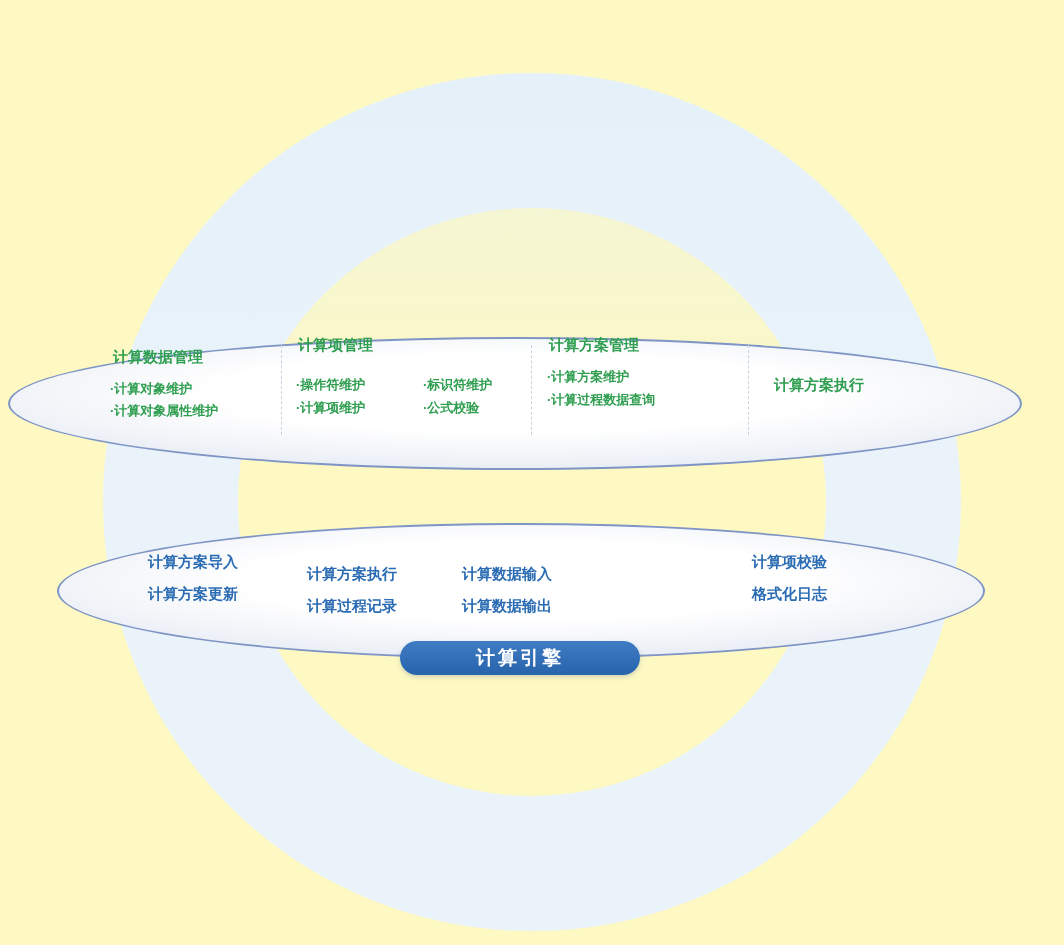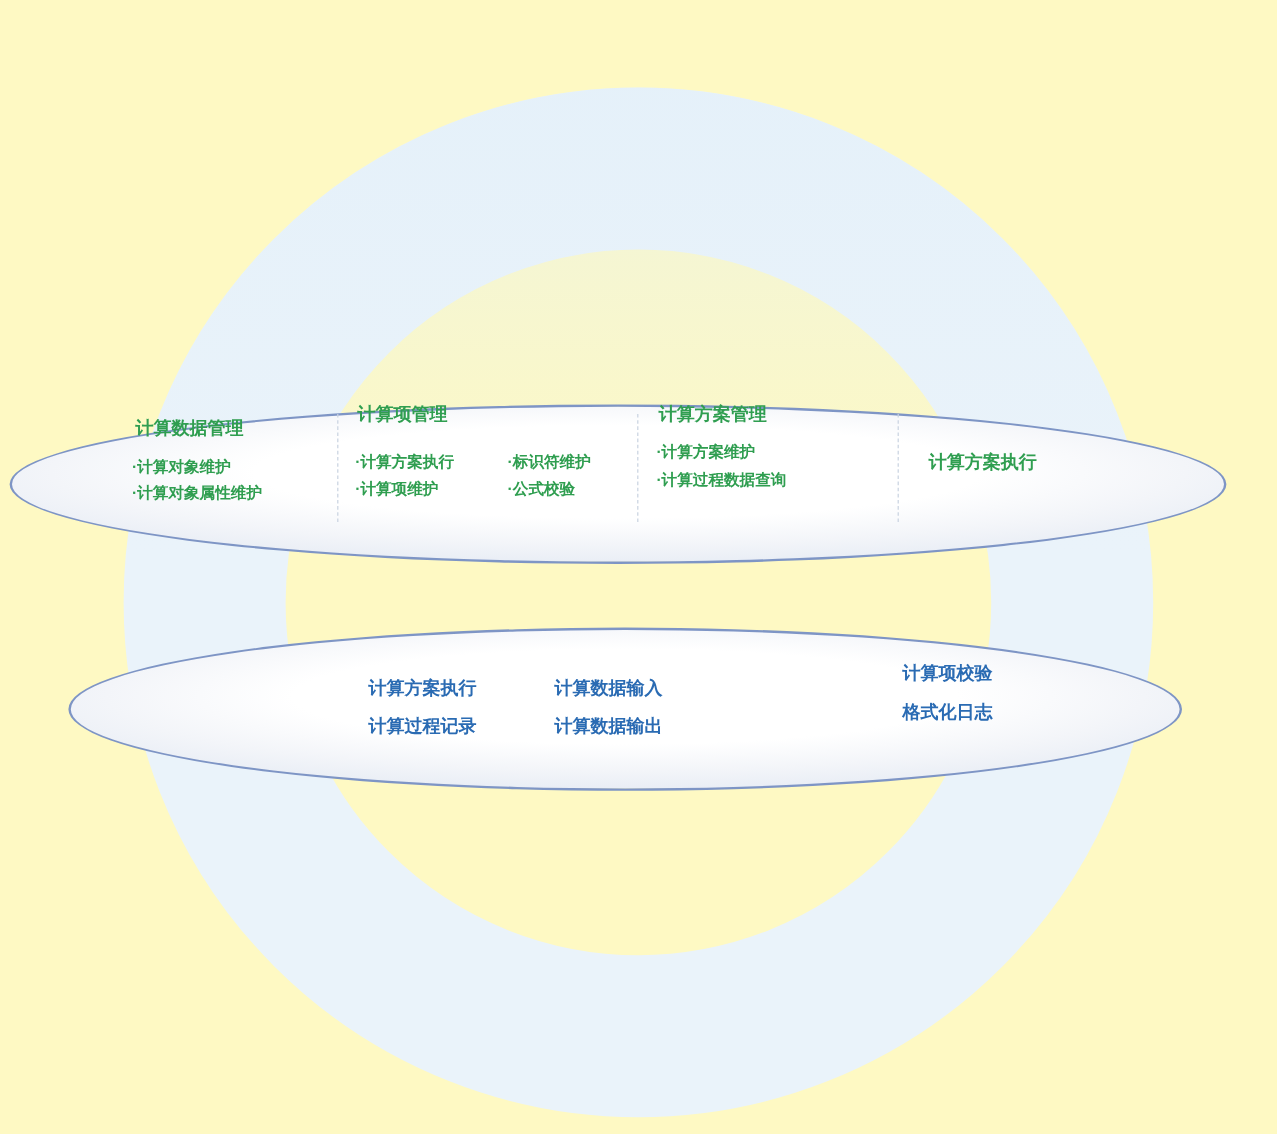--- a/index.html
+++ b/index.html
@@ -115,45 +115,52 @@
 
   <div class="ellipse top"></div>
 
   <div class="section-title" style="left:113px; top:348px;">计算数据管理</div>
   <div class="section-item" style="left:110px; top:378px;">·计算对象维护</div>
   <div class="section-item" style="left:110px; top:400px;">·计算对象属性维护</div>
 
   <div class="divider" style="left:281px; top:345px; height:90px;"></div>
 
   <div class="section-title" style="left:298px; top:336px;">计算项管理</div>
-  <div class="section-item" style="left:296px; top:374px;">·计算方案执行</div>
+  <div class="section-item" style="left:296px; top:374px;">·操作符维护</div>
   <div class="section-item" style="left:296px; top:397px;">·计算项维护</div>
   <div class="section-item" style="left:423px; top:374px;">·标识符维护</div>
   <div class="section-item" style="left:423px; top:397px;">·公式校验</div>
 
   <div class="divider" style="left:531px; top:345px; height:90px;"></div>
 
   <div class="section-title" style="left:549px; top:336px;">计算方案管理</div>
   <div class="section-item" style="left:547px; top:366px;">·计算方案维护</div>
   <div class="section-item" style="left:547px; top:389px;">·计算过程数据查询</div>
 
   <div class="divider" style="left:748px; top:345px; height:90px;"></div>
 
   <div class="section-title" style="left:774px; top:376px;">计算方案执行</div>
 
 
   <div class="ellipse bottom"></div>
 
+  <div class="engine-col" style="left:148px; top:546px;">
+    <div>计算方案导入</div>
+    <div>计算方案更新</div>
+  </div>
   <div class="engine-col" style="left:307px; top:558px;">
     <div>计算方案执行</div>
     <div>计算过程记录</div>
   </div>
   <div class="engine-col" style="left:462px; top:558px;">
     <div>计算数据输入</div>
     <div>计算数据输出</div>
   </div>
   <div class="engine-col" style="left:752px; top:546px;text-align:center;">
     <div>计算项校验</div>
     <div>格式化日志</div>
   </div>
 
+  <div class="badge blue">
+    <span>计算引擎</span>
+  </div>
 
 </div>
 
 </body></html>

